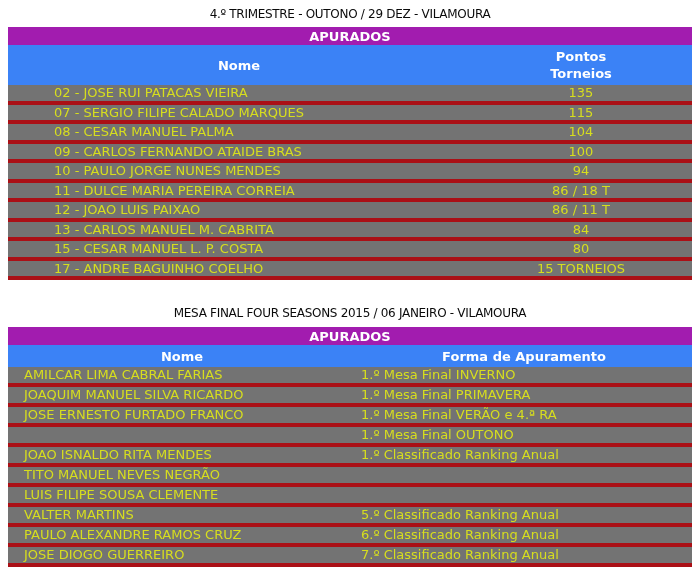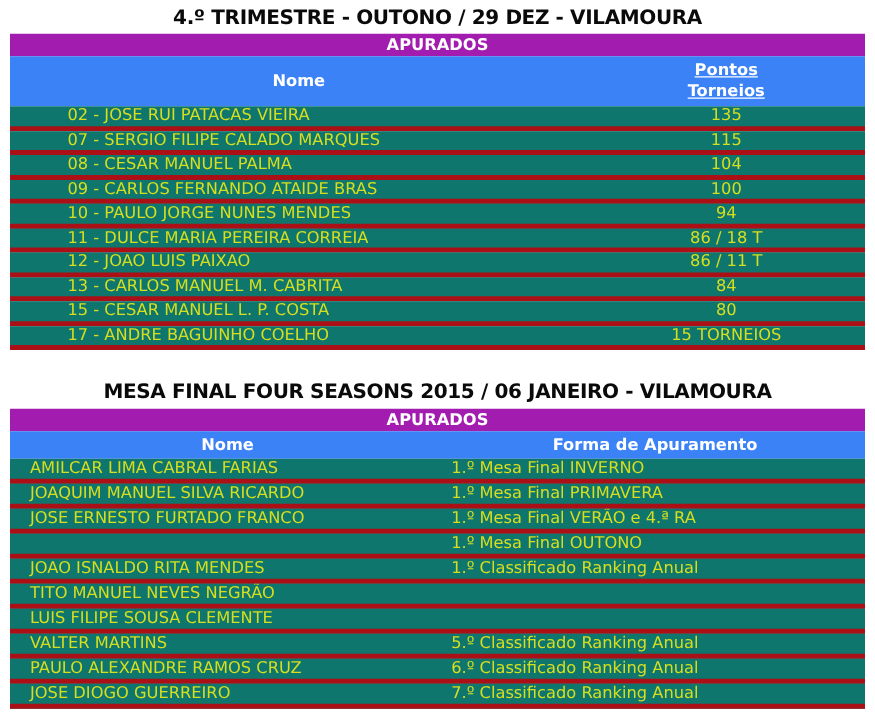--- a/index.html
+++ b/index.html
@@ -4,22 +4,22 @@
 <style>
   html,body { margin:0; padding:0; }
   body {
     width:700px; height:578px;
     background:#ffffff;
     font-family:"DejaVu Sans","Liberation Sans",sans-serif;
     overflow:hidden;
   }
   .title {
     text-align:center;
-    font-weight:bold;
-    font-size:16px;
+    font-weight:normal;
+    font-size:12px;
     color:#0a0a0a;
     letter-spacing:-0.3px;
     height:20px;
     line-height:20px;
   }
   .title-1 { padding-top:4px; margin-bottom:3px; }
   .title-2 { margin-top:23px; margin-bottom:4px; }
 
   .tbl { margin-left:8px; width:684px; }
 
@@ -37,29 +37,29 @@
     background:#3b82f6;
     color:#ffffff;
     font-weight:bold;
     font-size:13px;
   }
   .ch { display:flex; align-items:center; justify-content:center; text-align:center; }
 
   .t1 .colhead { height:40px; }
   .t1 .ch-name  { width:462px; }
   .t1 .ch-value { width:222px; line-height:17px; }
-  .t1 .ch-value .wrapbox { display:inline-block; max-width:80px;text-decoration:underline; }
+  .t1 .ch-value .wrapbox { display:inline-block; max-width:80px; }
 
   .t2 .colhead { height:22px; }
   .t2 .ch-name  { width:348px; }
   .t2 .ch-value { width:336px; }
 
   .row {
     display:flex;
-    background:#0f766e;
+    background:#737373;
     border-bottom:4px solid #aa1016;
     color:#d7de1e;
     font-size:13px;
     white-space:nowrap;
   }
   .cell { overflow:hidden; }
 
   .t1 .row { height:15.5px; line-height:15.5px; }
   .t1 .cell-name  { padding-left:46px; width:416px; }
   .t1 .cell-value { width:222px; text-align:center; }

